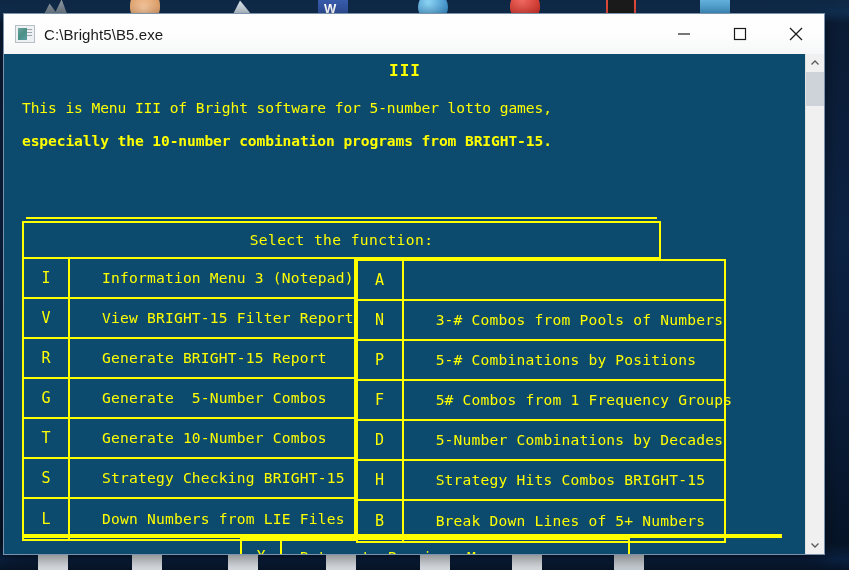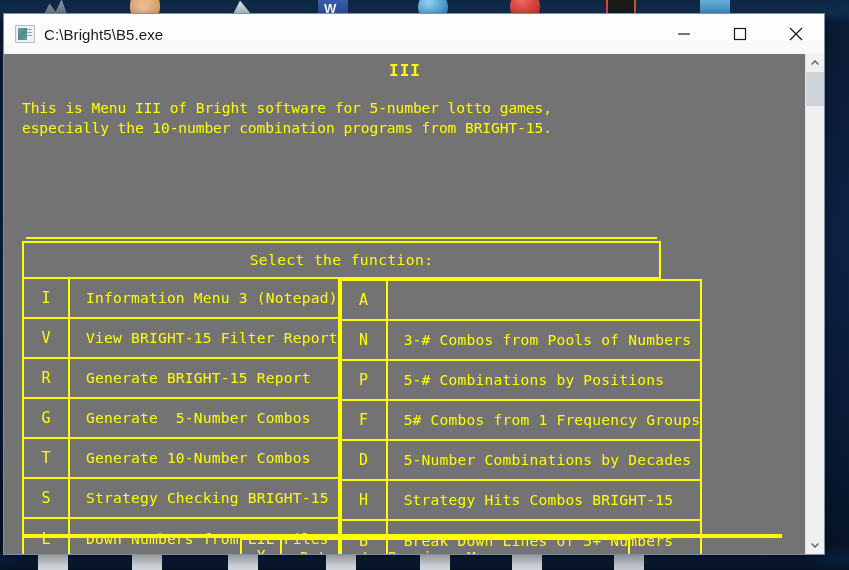--- a/index.html
+++ b/index.html
@@ -106,21 +106,21 @@
   .client {
     position: relative;
     height: 500px;
     background: #008080;
     overflow: hidden;
   }
   .console {
     position: absolute;
     left: 0; top: 0;
     width: 802px; height: 500px;
-    background: #737373;
+    background: #0c4a6e;
     color: #ffff00;
     font-family: "DejaVu Sans Mono", "Liberation Mono", monospace;
     font-size: 15px;
     line-height: 1;
   }
 
   .roman {
     text-align: center;
     padding-top: 9px;
     font-size: 16px;
@@ -136,21 +136,20 @@
     color: #ffff00;
     letter-spacing: -0.1px;
     white-space: pre;
   }
 
   
   .menu-frame {
     position: absolute;
     left: 18px; top: 163px;
     width: 639px;
-    margin-top: 20px;
   }
   .hdr-outer {
     border: 2px solid #ffff00;
     border-bottom: none;
     height: 4px;
     margin: 0 4px 0 4px;
     box-sizing: border-box;
     border-left: none;
     border-right: none;
   }
@@ -199,21 +198,21 @@
     align-items: center;
     justify-content: center;
     color: #ffff00;
     font-size: 15px;
     box-sizing: border-box;
   }
   .label {
     flex: 1;
     display: flex;
     align-items: center;
-    padding-left: 16px;
+    padding-left: 32px;
     color: #ffff00;
     font-size: 14.6px;
     letter-spacing: .2px;
     white-space: pre;
   }
   .arrow-g {
     margin-left: 8px;
     font-size: 14px;
     line-height: 1;
   }
@@ -362,21 +361,21 @@
         </div>
       </div>
     </div>
 
     <div class="client">
       <div class="console">
 
         <div class="roman">III</div>
 
         <div class="intro">This is Menu III of Bright software for 5-number lotto games,</div>
-        <div class="intro" style="margin-top:0;">especially the 10-number combination programs from BRIGHT-15.</div>
+        <div class="intro" style="margin-top:13px;font-weight:bold;">especially the 10-number combination programs from BRIGHT-15.</div>
 
         <div class="menu-frame">
           <div class="hdr-outer"></div>
           <div class="hdr-box">Select the function:</div>
 
           <div class="cols">
             <div class="col col-left">
               <div class="grid" id="left-grid">
                   <div class="row">
                     <div class="key">I</div>

